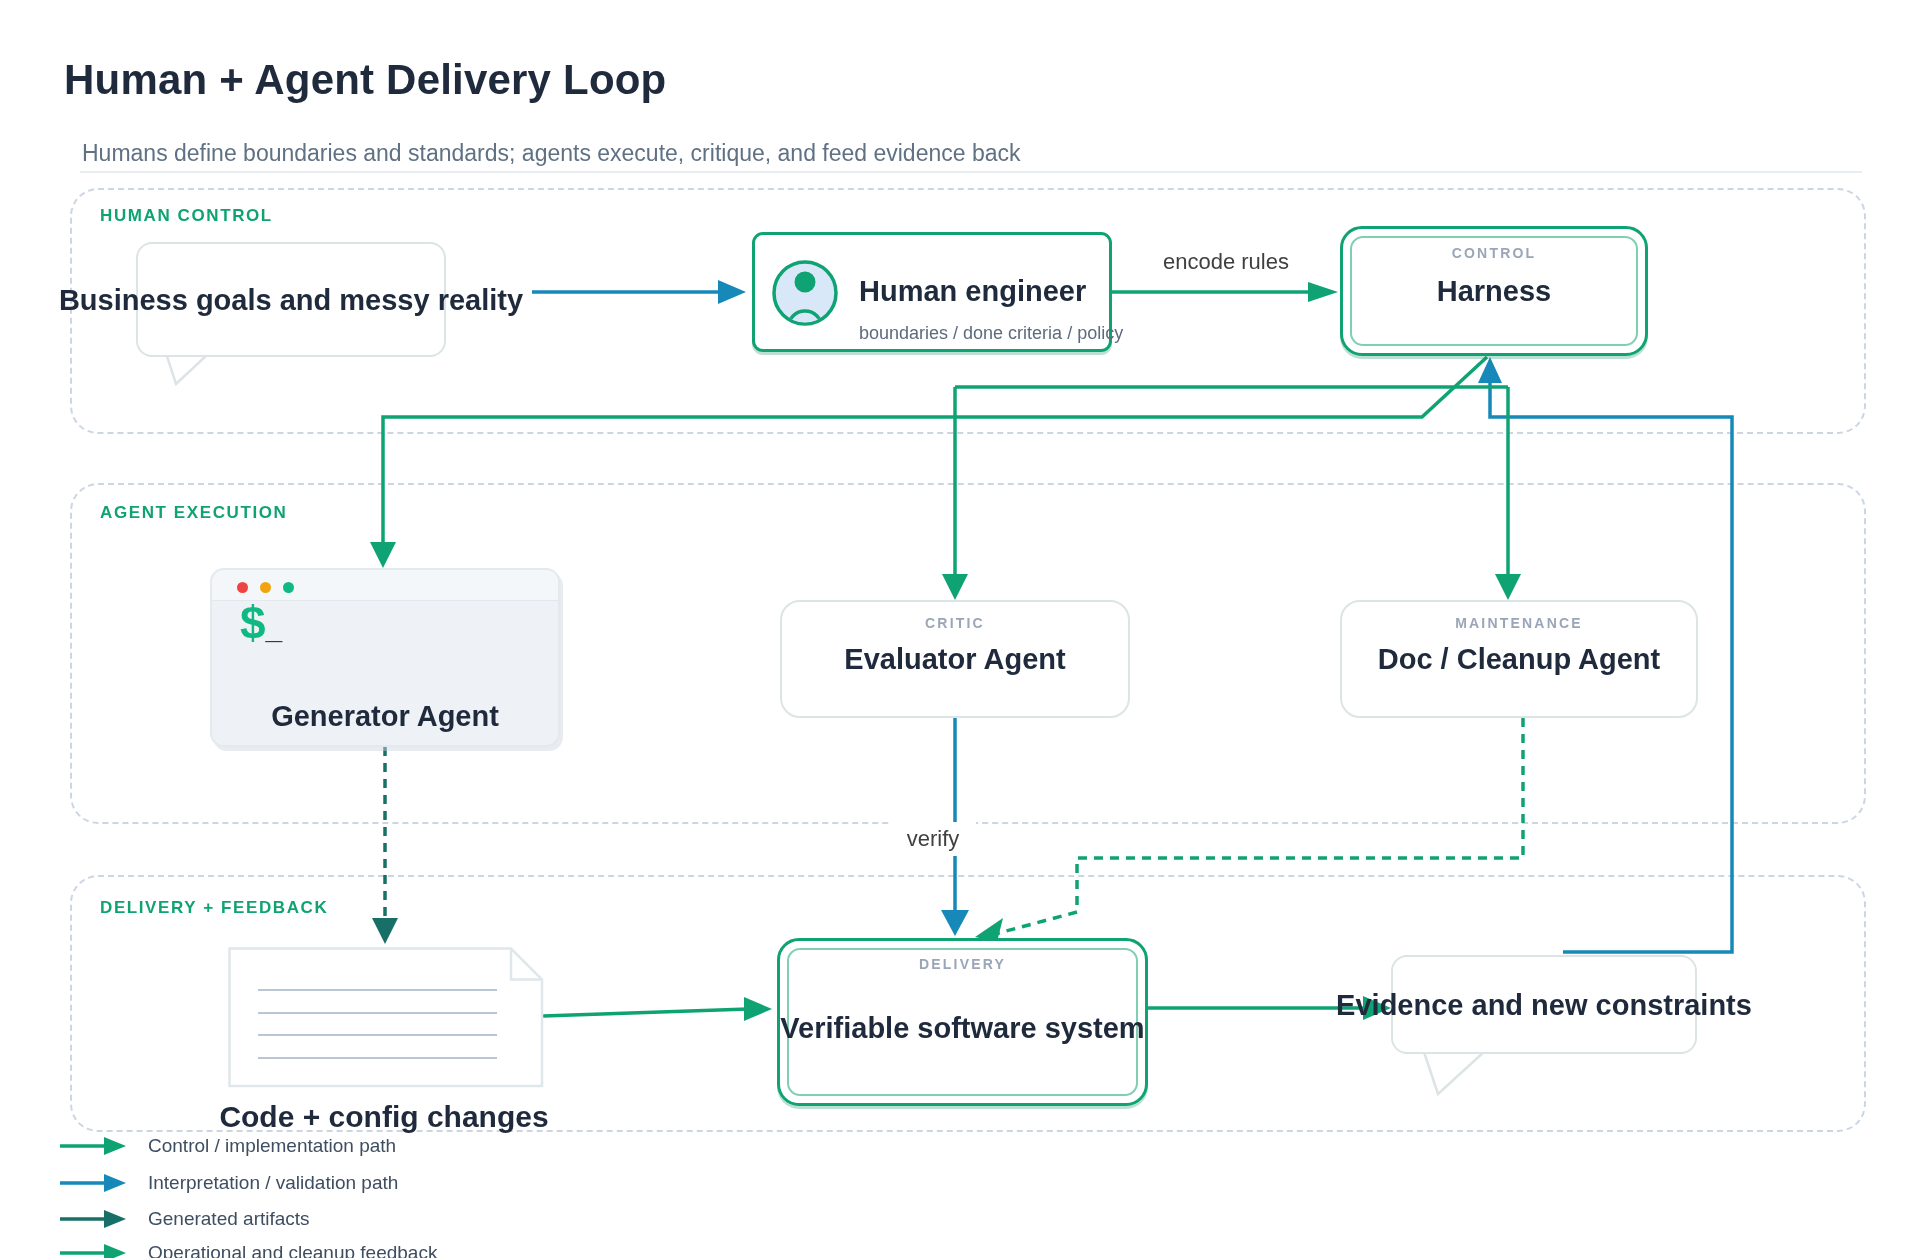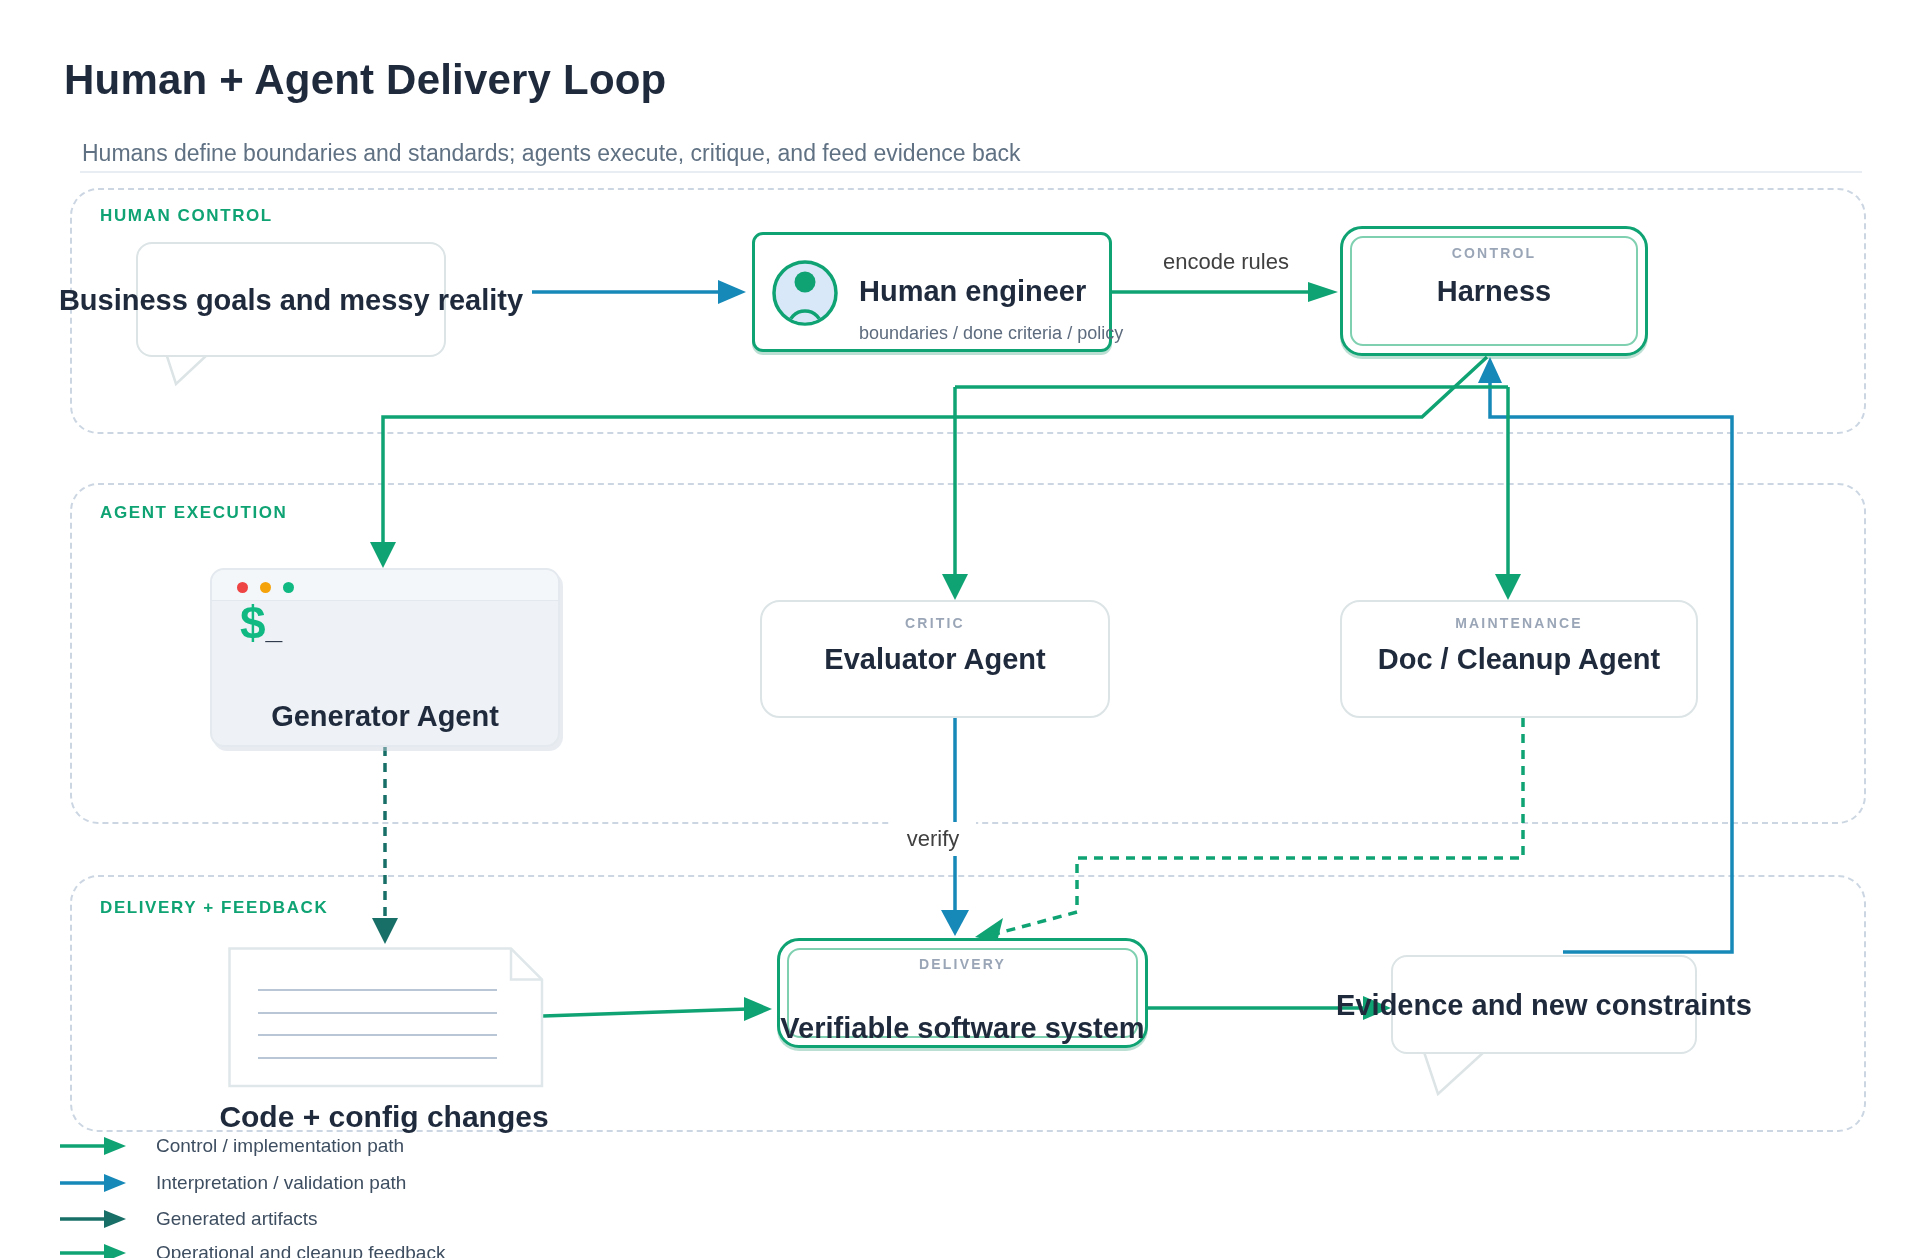--- a/index.html
+++ b/index.html
@@ -32,21 +32,21 @@
   .edge-label{font-size:22px;color:#404040;white-space:nowrap;}
   
   .terminal{background:#EEF2F6;border:2px solid #E3E9EE;border-radius:14px;
     box-shadow:3px 4px 0 rgba(203,213,225,.45);}
   .terminal-bar{position:absolute;left:0;top:0;right:0;height:30px;background:#F4F7FA;
     border-bottom:1px solid #E2E8EE;border-radius:12px 12px 0 0;}
   .dot{position:absolute;top:12px;width:11px;height:11px;border-radius:50%;}
   .prompt{position:absolute;left:28px;top:26px;font-size:46px;font-weight:800;color:#10B981;}
   .cursor{font-size:30px;font-weight:700;color:#2A3648;}
   
-  .legend-row{display:flex;align-items:center;gap:30px;}
+  .legend-row{display:flex;align-items:center;gap:22px;}
   .legend-label{font-size:19px;color:#3E4E61;white-space:nowrap;}
   svg{display:block;}
 </style>
 </head>
 <body>
 
 <div class="abs page-title">Human + Agent Delivery Loop</div>
 <div class="abs page-subtitle">Humans define boundaries and standards; agents execute, critique, and feed evidence back</div>
 <div class="abs header-divider"></div>
 
@@ -152,21 +152,21 @@
     <span class="dot" style="left:25px;background:#EE4444;"></span>
     <span class="dot" style="left:48px;background:#F5A30B;"></span>
     <span class="dot" style="left:71px;background:#10B981;"></span>
   </div>
   <div class="prompt">
     <span>$</span><span class="cursor">_</span>
   </div>
   <div class="node-title" style="top:130px;">Generator Agent</div>
 </div>
 
-<div class="abs node gray-box" style="left:760px;top:600px;width:350px;height:118px;">
+<div class="abs node gray-box" style="left:780px;top:600px;width:350px;height:118px;">
   <div class="tag" style="top:13px;">CRITIC</div>
   <div class="node-title" style="top:41px;">Evaluator Agent</div>
 </div>
 
 <div class="abs node gray-box" style="left:1340px;top:600px;width:358px;height:118px;">
   <div class="tag" style="top:13px;">MAINTENANCE</div>
   <div class="node-title" style="top:41px;">Doc / Cleanup Agent</div>
 </div>
 
 <div class="abs" style="left:890px;top:822px;width:86px;height:34px;background:#fff;text-align:center;">
@@ -176,21 +176,21 @@
 <svg class="abs" style="left:228px;top:947px;" width="316" height="141" viewBox="0 0 316 141">
   <path d="M 1.5,1.5 L 283,1.5 L 314,32.5 L 314,139 L 1.5,139 Z" fill="#ffffff" stroke="#E0E7EA" stroke-width="2.5"></path>
   <path d="M 283,1.5 L 283,32.5 L 314,32.5" fill="none" stroke="#E0E7EA" stroke-width="2.5"></path>
   <line x1="30" y1="43" x2="269" y2="43" stroke="#B9C6D6" stroke-width="2"></line>
   <line x1="30" y1="66" x2="269" y2="66" stroke="#B9C6D6" stroke-width="2"></line>
   <line x1="30" y1="88" x2="269" y2="88" stroke="#B9C6D6" stroke-width="2"></line>
   <line x1="30" y1="111" x2="269" y2="111" stroke="#B9C6D6" stroke-width="2"></line>
 </svg>
 <div class="abs" style="left:159px;top:1100px;width:450px;text-align:center;font-size:30px;font-weight:700;color:#1F2A3C;white-space:nowrap;">Code + config changes</div>
 
-<div class="abs node double-box" style="left:777px;top:938px;width:371px;height:110px;">
+<div class="abs node double-box" style="left:777px;top:938px;width:371px;height:168px;">
   <div class="inner-border"></div>
   <div class="tag" style="top:15px;">DELIVERY</div>
   <div class="node-title" style="top:50px;margin-top:21px;">Verifiable software system</div>
 </div>
 
 <div class="abs node bubble" style="left:1391px;top:955px;width:306px;height:99px;">
   <span class="bubble-text">Evidence and new constraints</span>
 </div>
 
 <div class="abs legend-row" style="left:60px;top:1135px;">

